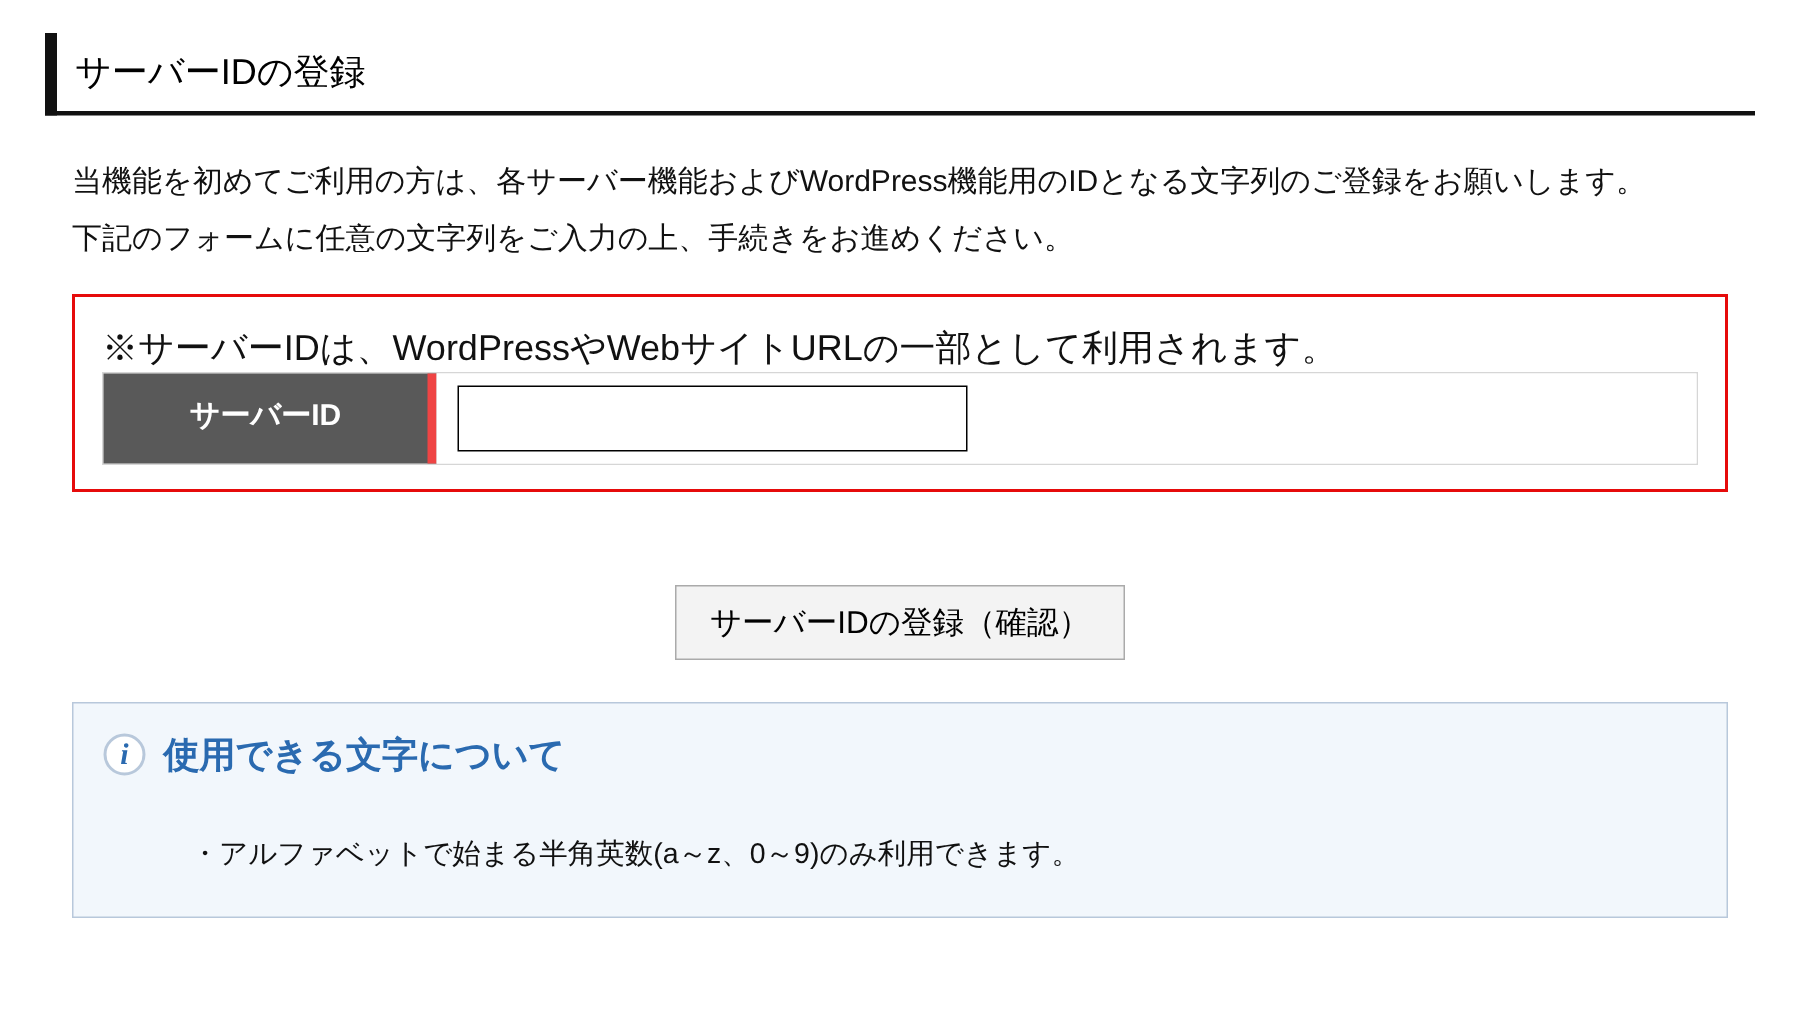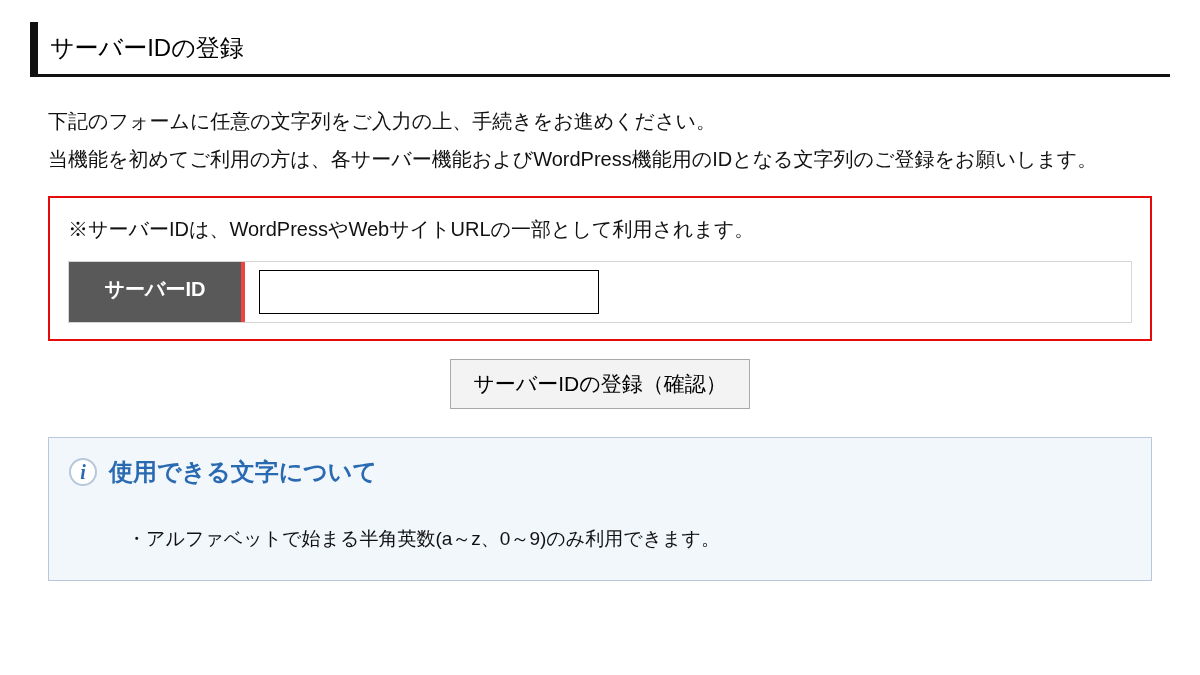--- a/index.html
+++ b/index.html
@@ -28,37 +28,36 @@
       line-height: 1.9;
       color: #111;
       margin-bottom: 18px;
     }
     .highlight-box {
       border: 2px solid #e60b0b;
       padding: 18px 18px 16px 18px;
       margin-bottom: 18px;
     }
     .note {
-      font-size: 20px;
+      font-size: 24px;
       color: #111;
-      margin-bottom: 18px;
     }
     .form-row {
       display: flex;
       border: 1px solid #d6d6d6;
     }
     .form-label {
       background: #595959;
       color: #fff;
       font-size: 20px;
       font-weight: bold;
       text-align: center;
-      width: 176px;
+      width: 222px;
       padding: 14px 0;
-      border-right: 4px solid #ef4444;
+      border-right: 6px solid #ef4444;
     }
     .form-field {
       flex: 1;
       padding: 8px 14px;
       background: #fff;
     }
     .input {
       width: 340px;
       height: 44px;
       font-size: 18px;
@@ -70,20 +69,21 @@
       text-align: center;
       margin-bottom: 28px;
     }
     .submit-btn {
       font-size: 21px;
       padding: 10px 22px;
       background: #f3f3f3;
       border: 1px solid #aaa;
       cursor: pointer;
       font-family: inherit;
+      margin-top: 44px;
     }
     .info-box {
       border: 1px solid #b8c8db;
       background: #f2f7fc;
       padding: 18px 20px 22px 20px;
     }
     .info-heading {
       display: flex;
       align-items: center;
       gap: 12px;
@@ -120,22 +120,22 @@
 </head>
 <body>
 
 <div class="header">
   <div class="header-title">サーバーIDの登録</div>
 </div>
 
 <div class="content">
 
   <div class="intro">
+    <div>当機能を初めてご利用の方は、各サーバー機能およびWordPress機能用のIDとなる文字列のご登録をお願いします。</div>
     <div>下記のフォームに任意の文字列をご入力の上、手続きをお進めください。</div>
-    <div>当機能を初めてご利用の方は、各サーバー機能およびWordPress機能用のIDとなる文字列のご登録をお願いします。</div>
   </div>
 
   <div class="highlight-box">
     <div class="note">※サーバーIDは、WordPressやWebサイトURLの一部として利用されます。</div>
     <div class="form-row">
       <div class="form-label">サーバーID</div>
       <div class="form-field">
         <input class="input" type="text" value="" style="">
       </div>
     </div>

